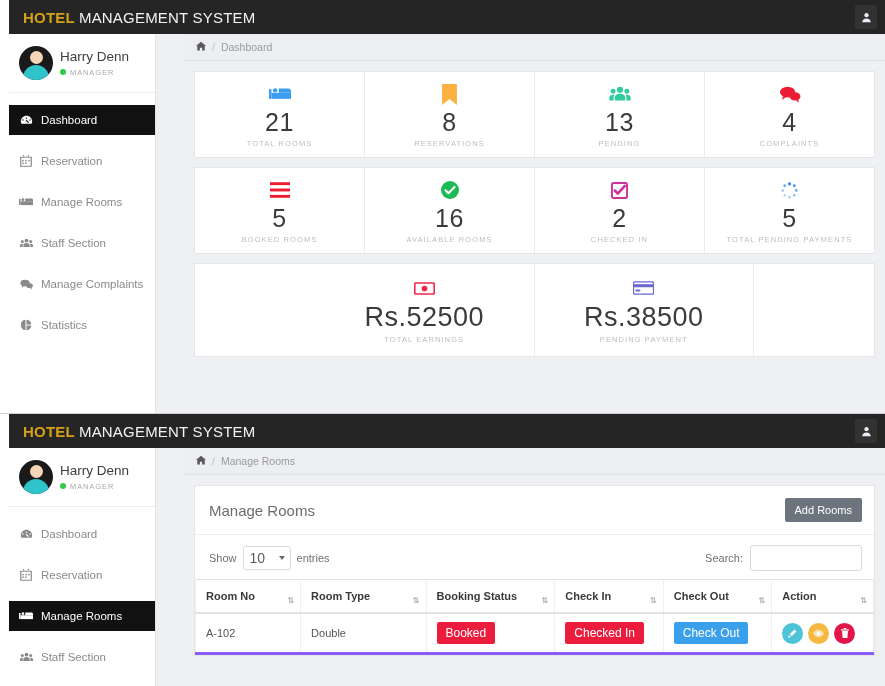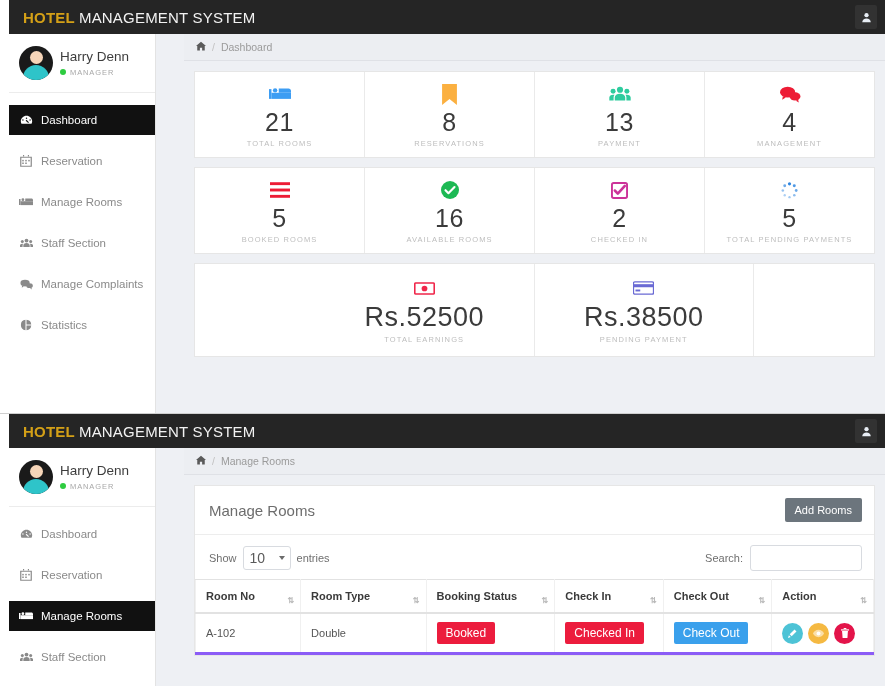--- a/index.html
+++ b/index.html
@@ -337,33 +337,33 @@
               <svg width="22" height="19" viewBox="0 0 18 16" fill="#2ecc9e">
                   <circle cx="9" cy="4" r="2.6"></circle>
                   <circle cx="3.2" cy="5.2" r="2.1"></circle>
                   <circle cx="14.8" cy="5.2" r="2.1"></circle>
                   <path d="M9 7.4c-2.6 0-4.4 1.4-4.4 3.2V13h8.8v-2.4c0-1.8-1.8-3.2-4.4-3.2z"></path>
                   <path d="M3.2 8.2c-1.8 0-3.2 1-3.2 2.3V13h3.6v-2.4c0-.9.3-1.7.8-2.3z"></path>
                   <path d="M14.8 8.2c1.8 0 3.2 1 3.2 2.3V13h-3.6v-2.4c0-.9-.3-1.7-.8-2.3z"></path>
                 </svg>
             </div>
             <div class="stat-val">13</div>
-            <div class="stat-lbl">PAYMENT</div>
+            <div class="stat-lbl">PENDING</div>
           </div>
           <div class="stat-cell">
             <div class="stat-icon">
               <svg width="22" height="19" viewBox="0 0 18 16" fill="#ed1c35">
                   <ellipse cx="7" cy="6" rx="6.4" ry="4.6"></ellipse>
                   <path d="M3 9.5l-.6 3 3-2z"></path>
                   <ellipse cx="13.2" cy="9.6" rx="4.6" ry="3.4"></ellipse>
                   <path d="M15.8 12.2l.6 2.6-2.4-1.6z"></path>
                 </svg>
             </div>
             <div class="stat-val">4</div>
-            <div class="stat-lbl">MANAGEMENT</div>
+            <div class="stat-lbl">COMPLAINTS</div>
           </div>
         </div>
 
         <div class="panel stat-row">
           <div class="stat-cell">
             <div class="stat-icon">
               <svg width="20" height="16" viewBox="0 0 18 14" fill="#ed1c35">
                   <rect y="0" width="18" height="2.6"></rect>
                   <rect y="5.7" width="18" height="2.6"></rect>
                   <rect y="11.4" width="18" height="2.6"></rect>

